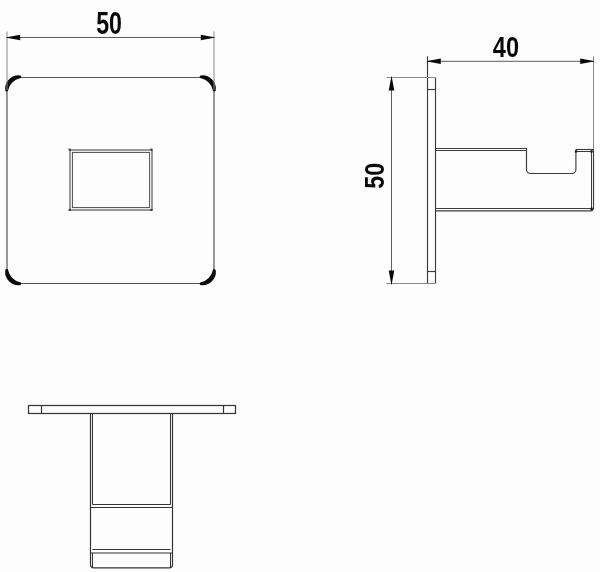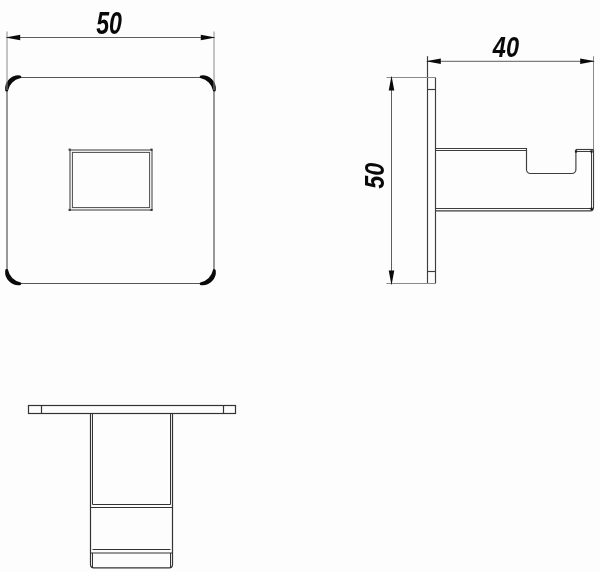--- a/index.html
+++ b/index.html
@@ -1,16 +1,16 @@
 <!DOCTYPE html>
 <html><head>
 <meta charset="utf-8">
 <style>
   html,body{margin:0;padding:0;background:#ffffff;}
-  .wrap{width:600px;height:572px;position:relative;background:#fdfdfd;font-style:italic;}
+  .wrap{width:600px;height:572px;position:relative;background:#fdfdfd;}
   svg{display:block;}
   text{font-family:"Liberation Sans",sans-serif;font-weight:bold;fill:#090909;}
 </style>
 </head>
 <body>
 <div class="wrap">
 <svg width="600" height="572" viewBox="0 0 600 572">
 
 <rect x="7" y="77.5" width="207" height="206" rx="11.5" ry="11.5" fill="none" stroke="#555555" stroke-width="1.2"></rect>
 

